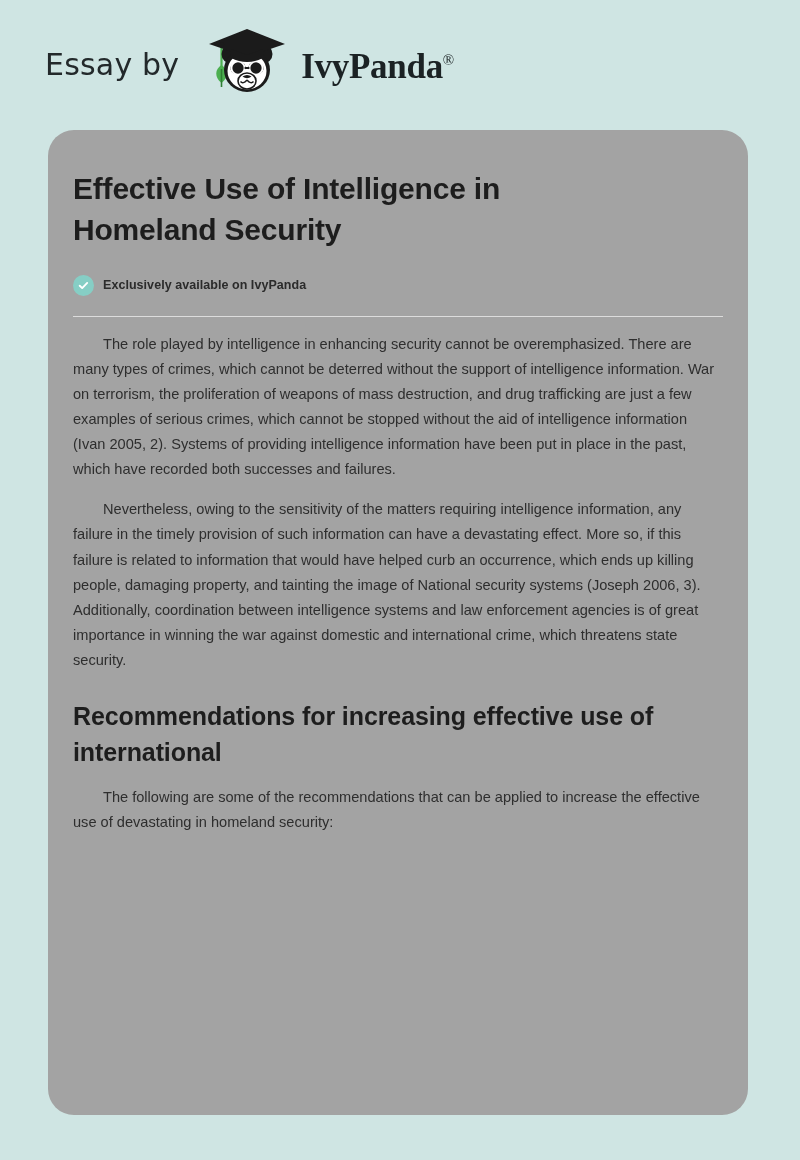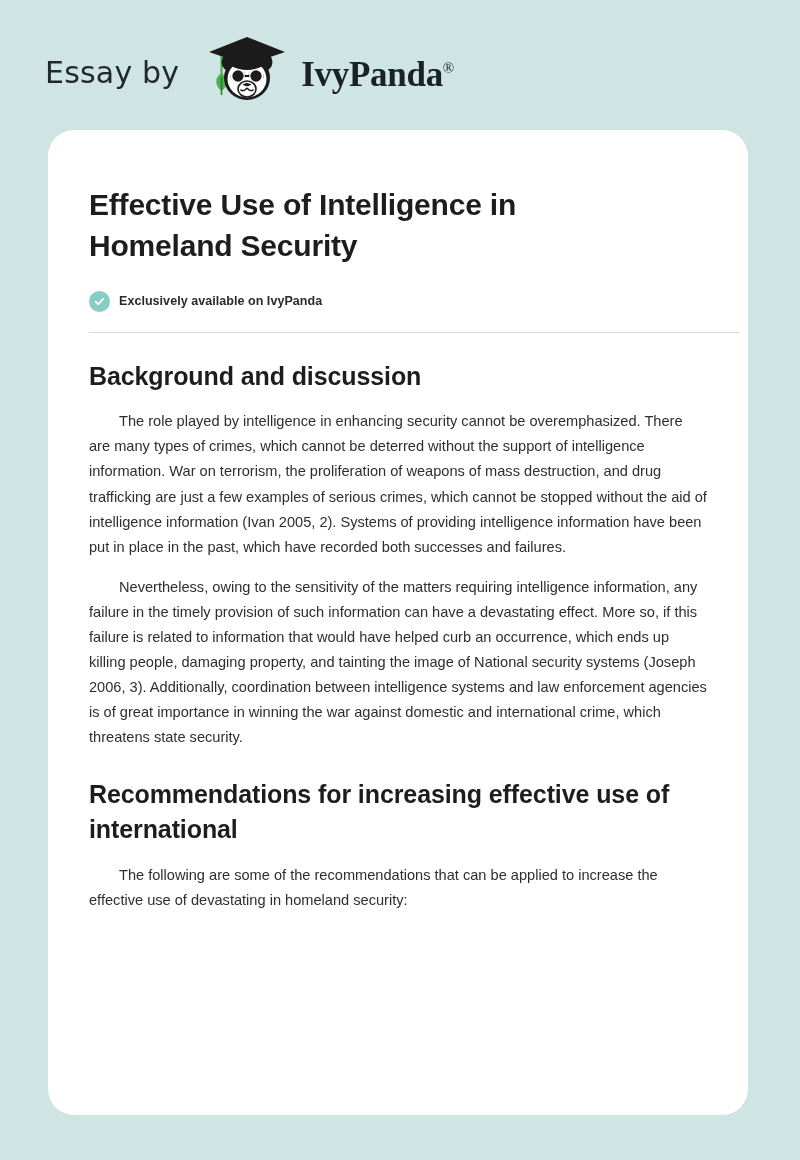--- a/index.html
+++ b/index.html
@@ -12,21 +12,21 @@
     background: #cfe5e3;
     font-family: "Liberation Sans", sans-serif;
     -webkit-font-smoothing: antialiased;
     overflow: hidden;
   }
 
   
   .brand-bar {
     position: absolute;
     left: 0;
-    top: 8px;
+    top: 0;
     width: 800px;
     height: 130px;
     display: flex;
     align-items: center;
     padding-left: 45px;
     box-sizing: border-box;
   }
   .brand-essay-by {
     font-family: "DejaVu Sans", sans-serif;
     font-size: 30px;
@@ -63,24 +63,24 @@
     font-weight: 400;
   }
 
   
   .paper-card {
     position: absolute;
     left: 48px;
     top: 130px;
     width: 700px;
     height: 985px;
-    background: #ffffff;
+    background: #a3a3a3;
     border-radius: 26px;
     box-sizing: border-box;
-    padding: 16px;
+    padding: 0;
     overflow: hidden;
   }
   .paper-inner {
     padding: 38px 25px 0 25px;
   }
 
   
   .doc-title {
     font-family: "Liberation Sans", sans-serif;
     font-size: 30px;
@@ -205,21 +205,20 @@
         </svg>
       </span>
       <span class="exclusive-label">Exclusively available on IvyPanda</span>
     </div>
 
     <div class="divider"></div>
 
     <div class="content">
 
 
-      <h2 class="section-heading">Background and discussion</h2>
       <p class="body-para">The role played by intelligence in enhancing security cannot be overemphasized. There are many types of crimes, which cannot be deterred without the support of intelligence information. War on terrorism, the proliferation of weapons of mass destruction, and drug trafficking are just a few examples of serious crimes, which cannot be stopped without the aid of intelligence information (Ivan 2005, 2). Systems of providing intelligence information have been put in place in the past, which have recorded both successes and failures.</p>
       <p class="body-para">Nevertheless, owing to the sensitivity of the matters requiring intelligence information, any failure in the timely provision of such information can have a devastating effect. More so, if this failure is related to information that would have helped curb an occurrence, which ends up killing people, damaging property, and tainting the image of National security systems (Joseph 2006, 3). Additionally, coordination between intelligence systems and law enforcement agencies is of great importance in winning the war against domestic and international crime, which threatens state security.</p>
 
       <h2 class="section-heading wide">Recommendations for increasing effective use of international</h2>
       <p class="body-para">The following are some of the recommendations that can be applied to increase the effective use of devastating in homeland security:</p>
 
     </div>
   </div>
 </div>
 

